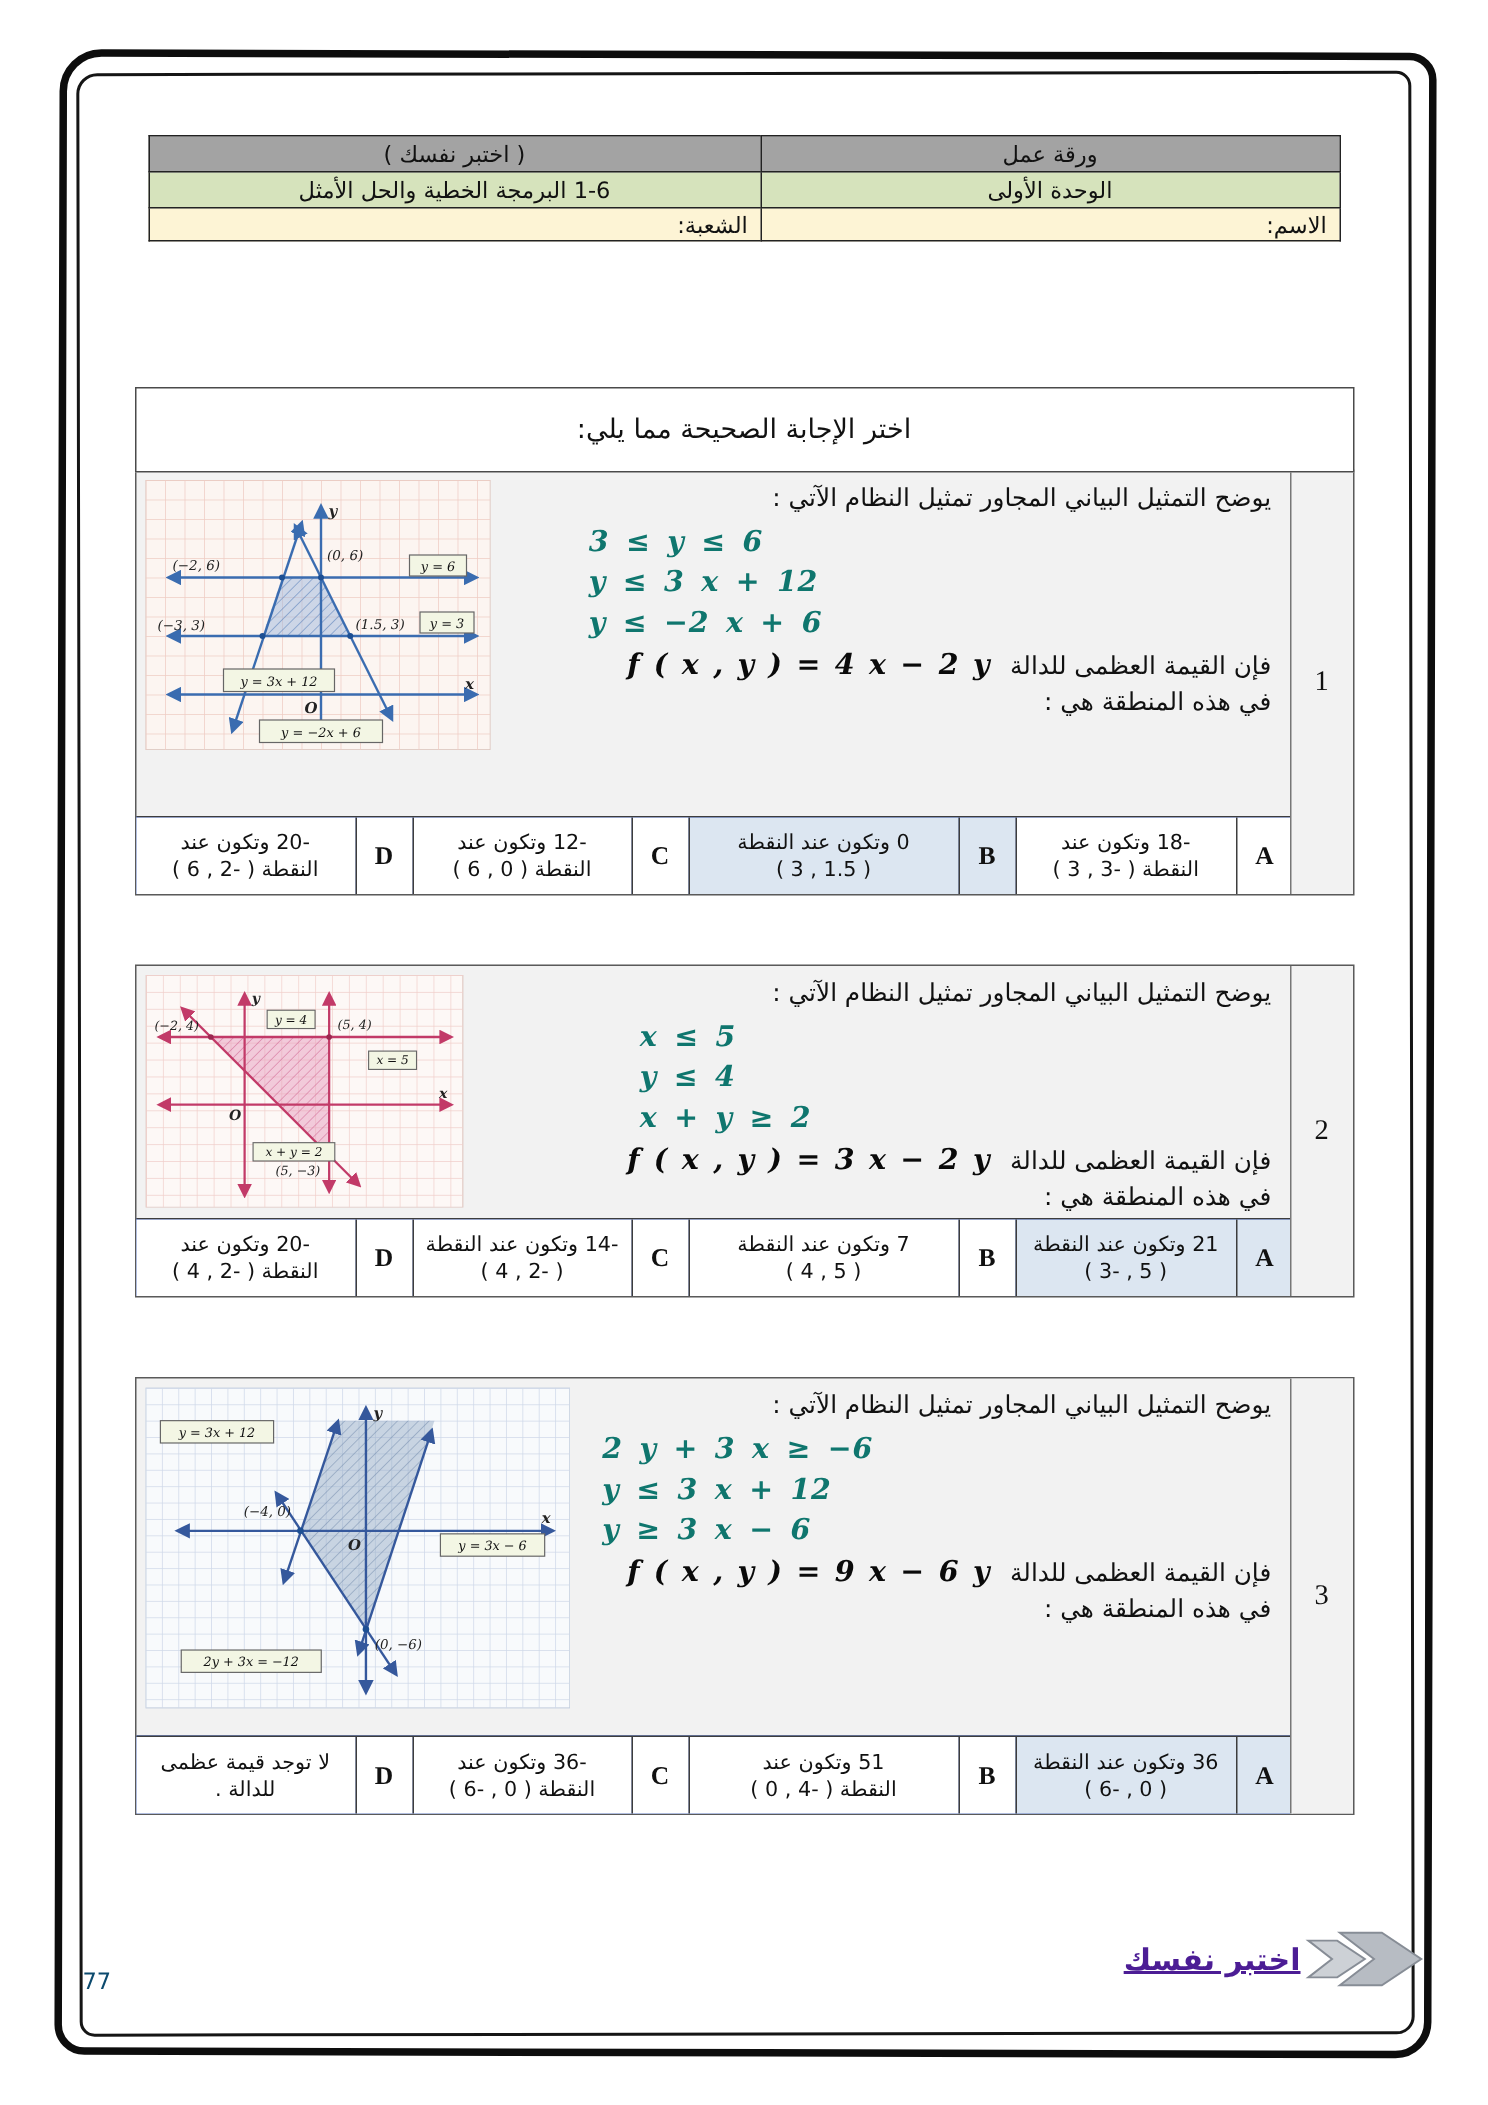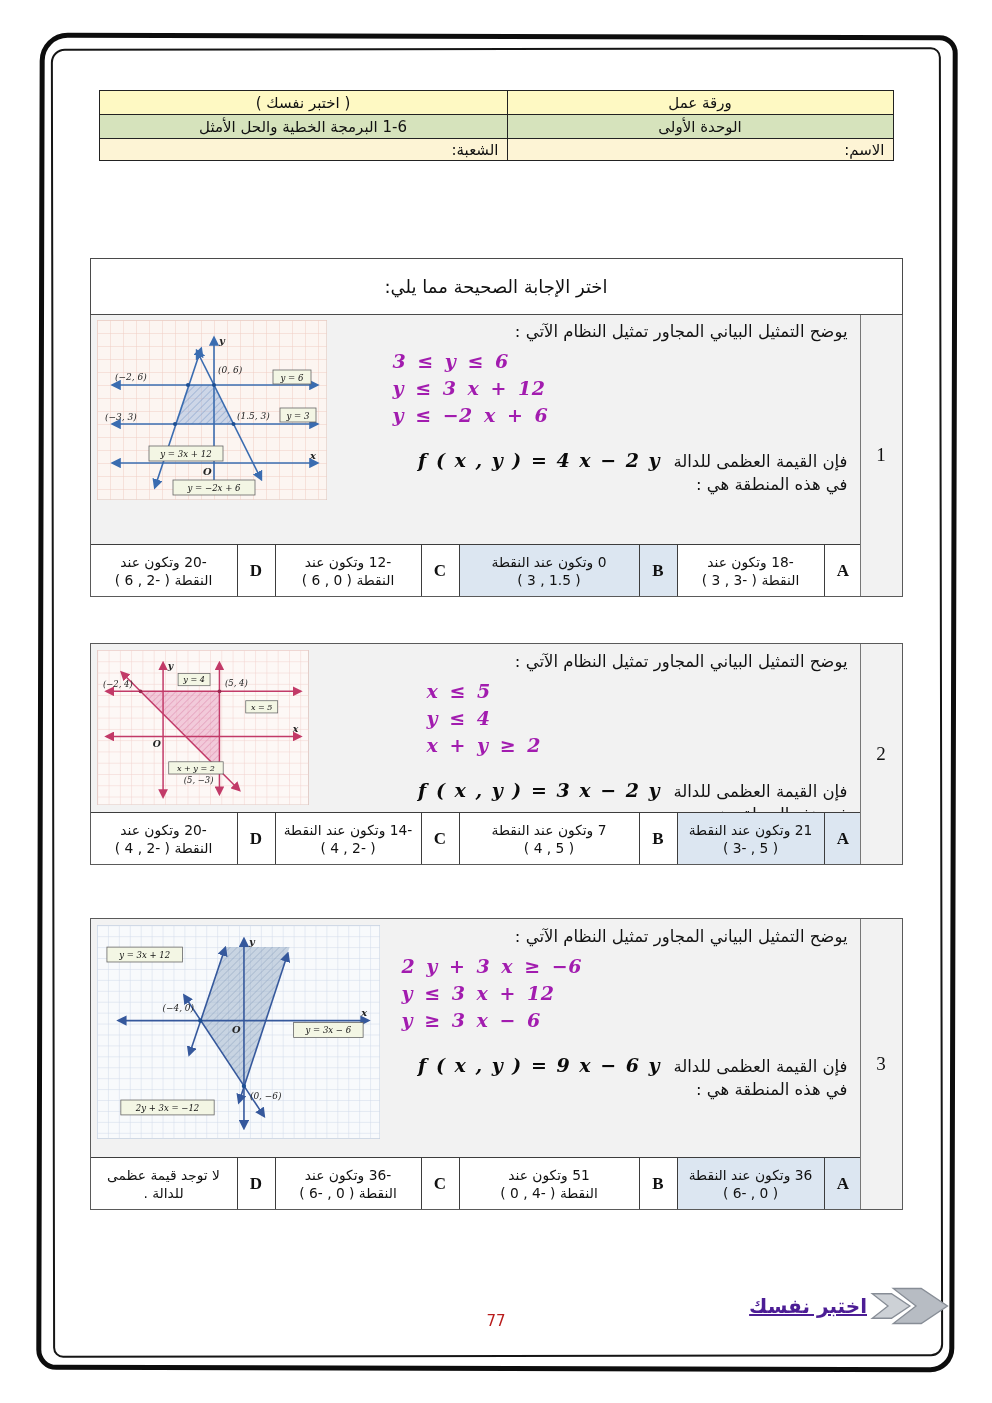--- a/index.html
+++ b/index.html
@@ -4,21 +4,21 @@
 <style>
   *{box-sizing:border-box;margin:0;padding:0}
   html,body{width:992px}
   body{height:1403px;position:relative;background:#fff;font-family:"DejaVu Sans",sans-serif;color:#111}
   .frame-outer{position:absolute;left:38px;top:34px;right:36px;bottom:32px;border:5px solid #0d0d0d;border-radius:28px 18px 24px 20px;transform:rotate(.15deg)}
   .frame-inner{position:absolute;left:52px;top:48px;right:50px;bottom:46px;border:2.4px solid #151515;border-radius:14px 10px 12px 10px;transform:rotate(-.1deg)}
   .content{position:absolute;left:55px;top:50px;right:55px;bottom:40px}
 
   
   .header-table{width:795px;margin:40px auto 0;border-collapse:collapse;direction:rtl}
-  .header-table td{border:1.6px solid #222;height:24px;text-align:center;font-size:15px;padding:0 8px;background:#fef9c3}
+  .header-table td{border:1.6px solid #222;height:24px;text-align:center;font-size:15px;padding:0 8px;background:#a3a3a3}
   .header-table .c-right{width:386px}
   .header-table tr.r2 td{background:#d6e3bc}
   .header-table tr.r3 td{background:#fdf4d5;text-align:right;height:22px}
 
   
   .instruction-box{width:813px;margin:97px auto 0;border:1.6px solid #4a4a4a;background:#fff;height:57px;display:flex;align-items:center;justify-content:center;font-size:18px;direction:rtl;position:relative;z-index:2}
 
   
   .qbox{width:813px;margin:0 auto;border:1.6px solid #5a5a5a;background:#f2f2f2;display:flex}
   .qbox.q1{margin-top:-1.6px}
@@ -26,45 +26,45 @@
   .qbox.q3{margin-top:53px}
   .qmain{flex:1;display:flex;flex-direction:column;min-width:0}
   .qnum{width:42px;border-left:1.4px solid #777;display:flex;align-items:center;justify-content:center;font:400 19px "Liberation Serif",serif;background:#f2f2f2}
   .qcontent{display:flex;align-items:flex-start}
   .q1 .qcontent{height:230px}
   .q2 .qcontent{height:168px}
   .q3 .qcontent{height:238px}
   .qgraph{flex:0 0 auto;margin:6px 8px 4px 6px}
   .qtext{flex:1;direction:rtl;text-align:right;padding:8px 12px 0 6px;font-size:16.5px;min-width:0}
   .qintro{margin-bottom:7px}
-  .qsystem{direction:ltr;text-align:left;font:italic 700 19px "DejaVu Serif",serif;word-spacing:4px;letter-spacing:.5px;line-height:1.42;color:#a21caf}
+  .qsystem{direction:ltr;text-align:left;font:italic 700 19px "DejaVu Serif",serif;word-spacing:4px;letter-spacing:.5px;line-height:1.42;color:#0f766e}
   .q1 .qsystem{padding-left:52px}
   .q2 .qsystem{padding-left:104px}
   .q3 .qsystem{padding-left:8px}
-  .qfnline{margin-top:20px}
+  .qfnline{margin-top:3px}
   .qfnline .math{direction:ltr;unicode-bidi:isolate;font:italic 700 19px "DejaVu Serif",serif;word-spacing:2px;letter-spacing:.5px;margin:0 8px 0 0;color:#0a0a0a}
   .qsuffix{margin-top:4px}
 
   
   .answers{direction:ltr;display:grid;grid-template-columns:146px 38px 146px 38px 180px 38px 147px 38px;border-top:1.5px solid #3d3d3d;background:#1d4ed8;min-height:52px}
   .acell{border-left:1.5px solid #3d3d3d;display:flex;align-items:center;justify-content:center;text-align:center;background:#fff}
   .acell:first-child{border-left:none}
   .atext{flex-direction:column;direction:rtl;font-size:13.8px;line-height:1.32;padding:4px}
   .aletter{font:700 17px "Liberation Serif",serif}
   .hl{background:#dce6f1}
 
   
   .gl{font:italic 9px "DejaVu Serif",serif;fill:#222}
   .glb{font:italic 8.6px "DejaVu Serif",serif;fill:#111;text-anchor:middle}
   .gax{font:italic 700 10px "DejaVu Serif",serif;fill:#222}
   .gbox{fill:#f3f6e4;stroke:#666;stroke-width:.8}
 
   
   .footer{position:relative;height:92px;margin-top:72px}
-  .page-num{position:absolute;left:0;right:0;top:30px;text-align:center;font-size:15px;color:#b91c1c}
+  .page-num{position:absolute;left:0;right:0;top:30px;text-align:left;font-size:15px;color:#0c4a6e}
   .link-group{position:absolute;right:-14px;top:0;display:flex;align-items:center}
   .tylink{color:#4c1d95;font-weight:700;font-size:20px;text-decoration:underline;margin-left:6px;direction:rtl;cursor:pointer}
 </style>
 </head>
 <body>
 
 <div class="frame-outer"></div>
 <div class="frame-inner"></div>
 
 <div class="content">

